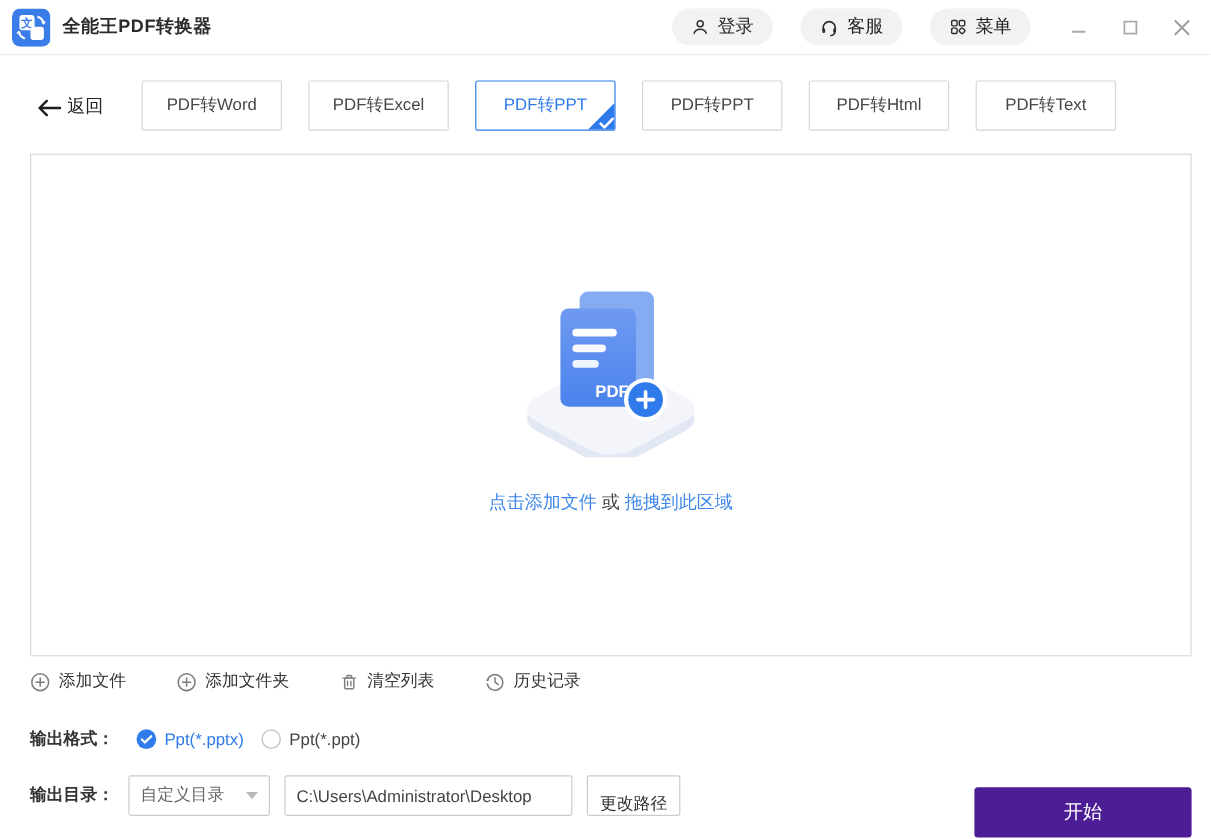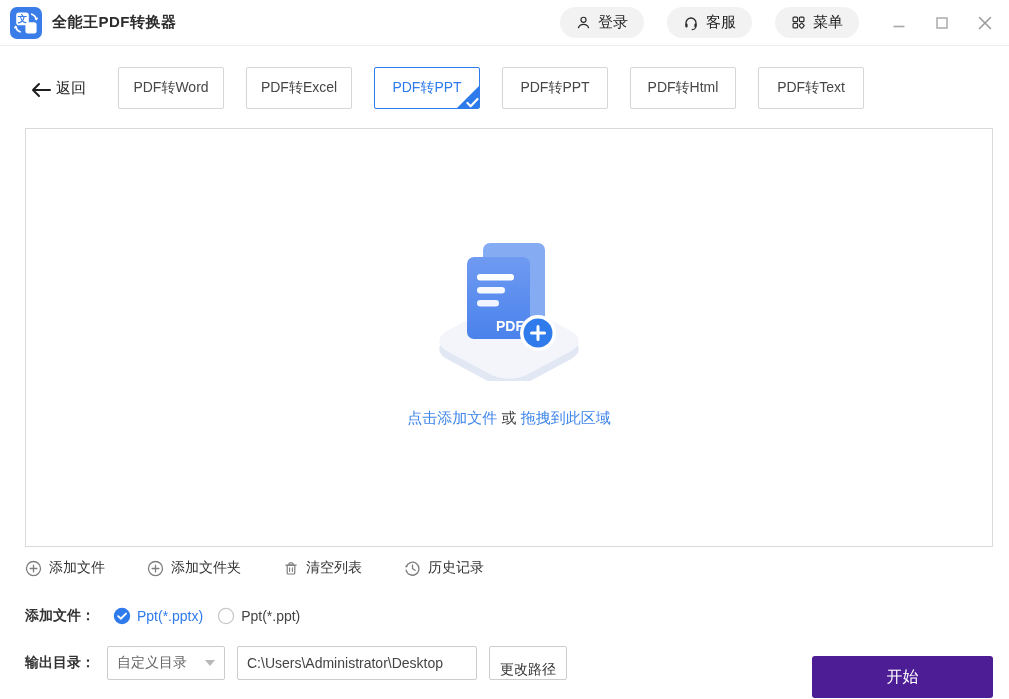--- a/index.html
+++ b/index.html
@@ -15,21 +15,21 @@
   .pill-group { margin-left:auto; display:flex; align-items:center; gap:23px; }
   .pill { display:flex; align-items:center; gap:7px; height:31px; padding:0 16px;
     background:#f2f2f2; border-radius:16px; font-size:15px; color:#222; cursor:default;font-family:Liberation Serif, serif; }
   .win-controls { display:flex; align-items:center; gap:27px; margin-left:32px; margin-right:2px; }
   .win-btn { width:16px; height:16px; display:flex; align-items:center; justify-content:center; }
 
   
   .nav-row { display:flex; align-items:center; margin:21px 0 0 30px; height:42px; }
   .back { display:flex; align-items:flex-end; gap:4px; font-size:15px; color:#222; margin-right:32px; }
   .tabs { display:flex; gap:22px; }
-  .tab { position:relative; width:106px; height:42px; border:1px solid #d6d6d6; border-radius:2px;
+  .tab { position:relative; width:117px; height:42px; border:1px solid #d6d6d6; border-radius:2px;
     background:#fff; display:flex; align-items:center; justify-content:center;
     font-size:14px; color:#464646; overflow:hidden; }
   .tab.active { border-color:#2d7bea; color:#2d7bea; }
   .tab-check { position:absolute; right:-1px; bottom:-1px; width:24px; height:24px; display:none; }
   .tab.active .tab-check { display:block; }
 
   
   .dropzone { position:absolute; left:25px; top:128px; width:968px; height:419px;
     border:1px solid #d9d9d9; display:flex; flex-direction:column; align-items:center;
     justify-content:center; background:#fff; }
@@ -219,21 +219,21 @@
     <svg width="17" height="17" viewBox="0 0 16 16">
       <path d="M2.1 6.5 a6.1 6.1 0 1 1 -0.1 3" fill="none" stroke="#7d7d7d" stroke-width="1.2" stroke-linecap="round"></path>
       <path d="M1 6.9 l1.1 -2 1.7 1.5 z" fill="#7d7d7d"></path>
       <path d="M8 4.6 V8 l2.5 1.7" fill="none" stroke="#7d7d7d" stroke-width="1.2" stroke-linecap="round" stroke-linejoin="round"></path>
     </svg>
     <span>历史记录</span>
   </div>
 </div>
 
 <div class="format-row">
-  <span class="row-label">添加文件：</span>
+  <span class="row-label">输出格式：</span>
   <div class="radio-opt first">
     <svg width="18" height="18" viewBox="0 0 18 18">
       <circle cx="9" cy="9" r="8.2" fill="#2f7bec"></circle>
       <path d="M5.2 9.2 l2.5 2.5 L13 6.6" stroke="#fff" stroke-width="1.9" fill="none" stroke-linecap="round" stroke-linejoin="round"></path>
     </svg>
     <span class="opt-label">Ppt(*.pptx)</span>
   </div>
   <div class="radio-opt second">
     <svg width="18" height="18" viewBox="0 0 18 18">
       <circle cx="9" cy="9" r="7.6" fill="#fff" stroke="#c9c9c9" stroke-width="1.3"></circle>

